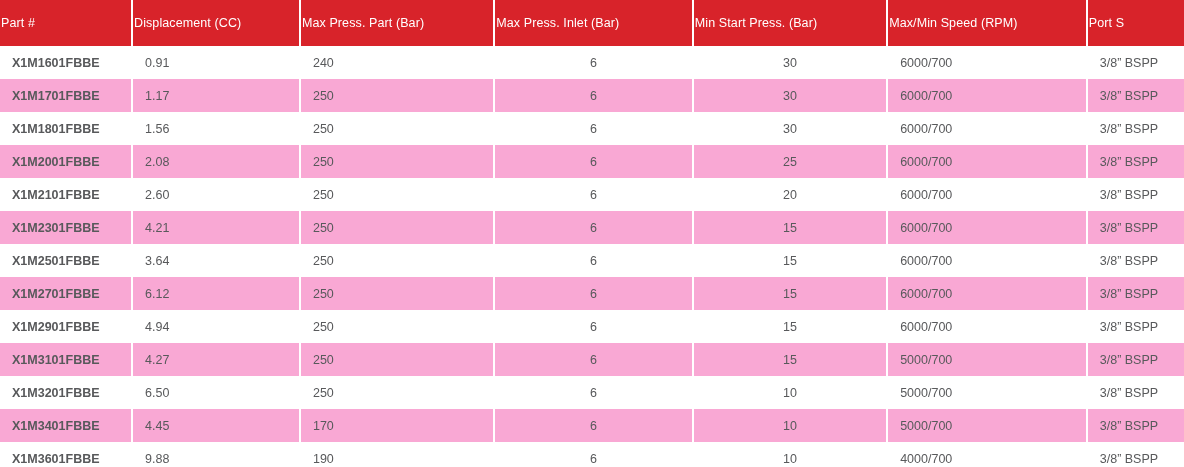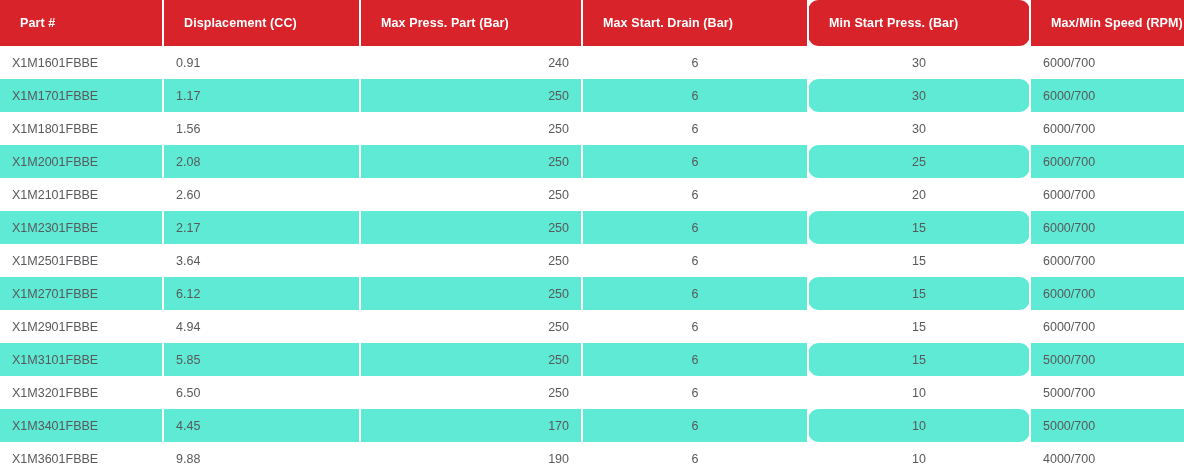--- a/index.html
+++ b/index.html
@@ -16,23 +16,23 @@
   }
   table.spec-table {
     border-collapse: collapse;
     width: 1184px;
     table-layout: fixed;
   }
   table.spec-table thead th {
     background: #d8232a;
     color: #ffffff;
     font-size: 12.5px;
-    font-weight: bold;
+    font-weight: normal;
     text-align: left;
-    padding: 0 20px;
+    padding: 0 1px;
     height: 46px;
     vertical-align: middle;
     border-right: 2px solid #ffffff;
     letter-spacing: 0.1px;
     white-space: nowrap;
   }
   table.spec-table thead th:last-child {
     border-right: none;
   }
   table.spec-table tbody td {
@@ -44,49 +44,49 @@
     color: #58595b;
     white-space: nowrap;
   }
   table.spec-table tbody td:last-child {
     border-right: none;
   }
   table.spec-table tbody tr.row-odd td {
     background: #ffffff;
   }
   table.spec-table tbody tr.row-even td {
-    background: #5eead4;
+    background: #f9a8d4;
   }
   
-  .col-part   { width: 122px; text-align: left; }
+  .col-part   { width: 122px; text-align: left; font-weight: bold; }
   .col-disp   { width: 155px; text-align: left; }
-  .col-inlet  { width: 180px; text-align: right; }
+  .col-inlet  { width: 180px; }
   .col-drain  { width: 184px; text-align: center; }
-  .col-start  { width: 180px; text-align: center; border-radius: 11px; }
+  .col-start  { width: 180px; text-align: center; }
   .col-speed  { width: 185px; text-align: left; }
   .col-ports  { width: 89px; text-align: left; }
 
   thead th.col-disp,
   thead th.col-inlet,
   thead th.col-drain,
   thead th.col-start,
   thead th.col-speed {
     text-align: left;
   }
 </style>
 </head>
 <body>
 
 <table class="spec-table">
   <thead>
     <tr>
       <th class="col-part">Part #</th>
       <th class="col-disp">Displacement (CC)</th>
       <th class="col-inlet">Max Press. Part (Bar)</th>
-      <th class="col-drain">Max Start. Drain (Bar)</th>
+      <th class="col-drain">Max Press. Inlet (Bar)</th>
       <th class="col-start">Min Start Press. (Bar)</th>
       <th class="col-speed">Max/Min Speed (RPM)</th>
       <th class="col-ports">Port S</th>
 
     </tr>
   </thead>
   <tbody id="table-body">
       <tr class="row-odd">
         <td class="col-part">X1M1601FBBE</td>
         <td class="col-disp">0.91</td>
@@ -127,21 +127,21 @@
         <td class="col-part">X1M2101FBBE</td>
         <td class="col-disp">2.60</td>
         <td class="col-inlet">250</td>
         <td class="col-drain">6</td>
         <td class="col-start">20</td>
         <td class="col-speed">6000/700</td>
         <td class="col-ports">3/8” BSPP</td>
       </tr>
       <tr class="row-even">
         <td class="col-part">X1M2301FBBE</td>
-        <td class="col-disp">2.17</td>
+        <td class="col-disp">4.21</td>
         <td class="col-inlet">250</td>
         <td class="col-drain">6</td>
         <td class="col-start">15</td>
         <td class="col-speed">6000/700</td>
         <td class="col-ports">3/8” BSPP</td>
       </tr>
       <tr class="row-odd">
         <td class="col-part">X1M2501FBBE</td>
         <td class="col-disp">3.64</td>
         <td class="col-inlet">250</td>
@@ -163,21 +163,21 @@
         <td class="col-part">X1M2901FBBE</td>
         <td class="col-disp">4.94</td>
         <td class="col-inlet">250</td>
         <td class="col-drain">6</td>
         <td class="col-start">15</td>
         <td class="col-speed">6000/700</td>
         <td class="col-ports">3/8” BSPP</td>
       </tr>
       <tr class="row-even">
         <td class="col-part">X1M3101FBBE</td>
-        <td class="col-disp">5.85</td>
+        <td class="col-disp">4.27</td>
         <td class="col-inlet">250</td>
         <td class="col-drain">6</td>
         <td class="col-start">15</td>
         <td class="col-speed">5000/700</td>
         <td class="col-ports">3/8” BSPP</td>
       </tr>
       <tr class="row-odd">
         <td class="col-part">X1M3201FBBE</td>
         <td class="col-disp">6.50</td>
         <td class="col-inlet">250</td>

